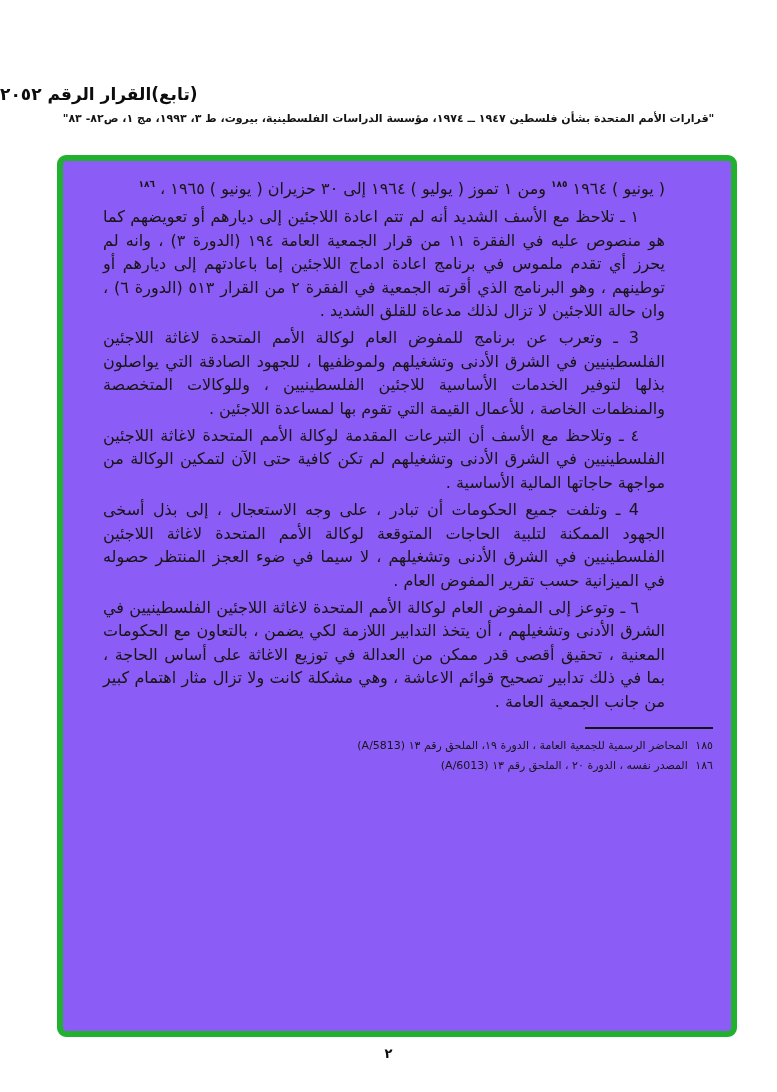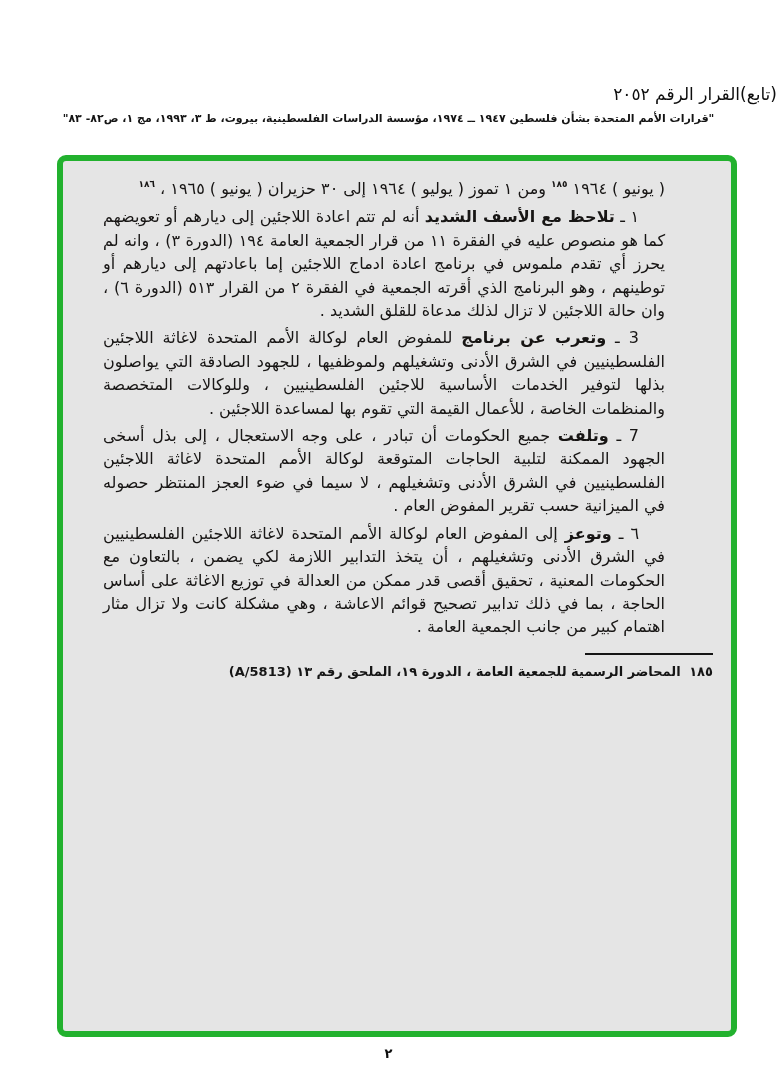--- a/index.html
+++ b/index.html
@@ -14,23 +14,23 @@
     height: 1092px;
     background: #ffffff;
     overflow: hidden;
     direction: rtl;
   }
   .header-title {
     position: absolute;
     top: 84px;
     left: 0;
     width: 100%;
-    text-align: right;
+    text-align: left;
     font-size: 17px;
-    font-weight: normal;
+    font-weight: bold;
     color: #0d0d0d;
     letter-spacing: 0.5px;
   }
   .header-citation {
     position: absolute;
     top: 112px;
     left: 0;
     width: 100%;
     text-align: center;
     font-size: 11px;
@@ -39,64 +39,64 @@
     white-space: nowrap;
   }
   .scan-frame {
     position: absolute;
     top: 155px;
     left: 57px;
     width: 668px;
     height: 870px;
     border: 6px solid #22b12e;
     border-radius: 9px;
-    background: #e5e5e5;
+    background: #8b5cf6;
   }
   .scan-content {
     position: absolute;
     top: 16px;
     right: 66px;
     left: 40px;
     color: #171514;
     font-size: 16px;
     line-height: 23.4px;
     text-align: justify;
     direction: rtl;
   }
   .intro-para {
     margin: 0 0 5px 0;
   }
   .body-para {
     margin: 0 0 4px 0;
     text-indent: 26px;
   }
   .para-lead {
-    font-weight: bold;
+    font-weight: normal;
   }
   sup.fn-ref {
     font-size: 9px;
     line-height: 0;
     vertical-align: 7px;
     font-weight: bold;
   }
   .footnotes {
     margin-top: 14px;
     margin-left: -18px;
     margin-right: -48px;
     direction: rtl;
   }
   .footnote-rule {
     width: 128px;
     height: 2px;
     background: #151515;
     margin: 0 0 7px 0; 
   }
   .footnote-row {
-    font-size: 13px;
-    font-weight: bold;
+    font-size: 11px;
+    font-weight: normal;
     line-height: 20px;
     color: #151515;
     text-align: right;
     white-space: nowrap;
   }
   .footnote-marker {
     margin-left: 4px;
   }
   .footnote-docref {
     direction: ltr;
@@ -125,28 +125,30 @@
   <div class="scan-frame">
     <div class="scan-content">
 
       <p class="intro-para"><span>( يونيو ) ١٩٦٤</span> <sup class="fn-ref">١٨٥</sup> <span>ومن ١ تموز ( يوليو ) ١٩٦٤ إلى ٣٠ حزيران ( يونيو ) ١٩٦٥ ،</span> <sup class="fn-ref">١٨٦</sup></p>
 
       <p class="body-para"><span>١ ـ</span> <span class="para-lead">تلاحظ مع الأسف الشديد</span> <span>أنه لم تتم اعادة اللاجئين إلى ديارهم أو تعويضهم كما هو منصوص عليه في الفقرة ١١ من قرار الجمعية العامة ١٩٤ (الدورة ٣) ، وانه لم يحرز أي تقدم ملموس في برنامج اعادة ادماج اللاجئين إما باعادتهم إلى ديارهم أو توطينهم ، وهو البرنامج الذي أقرته الجمعية في الفقرة ٢ من القرار ٥١٣ (الدورة ٦) ، وان حالة اللاجئين لا تزال لذلك مدعاة للقلق الشديد .</span></p>
 
       <p class="body-para"><span>3 ـ</span> <span class="para-lead">وتعرب عن برنامج</span> <span>للمفوض العام لوكالة الأمم المتحدة لاغاثة اللاجئين الفلسطينيين في الشرق الأدنى وتشغيلهم ولموظفيها ، للجهود الصادقة التي يواصلون بذلها لتوفير الخدمات الأساسية للاجئين الفلسطينيين ، وللوكالات المتخصصة والمنظمات الخاصة ، للأعمال القيمة التي تقوم بها لمساعدة اللاجئين .</span></p>
 
 
+      <p class="body-para"><span>٤ ـ</span> <span class="para-lead">وتلاحظ مع الأسف</span> <span>أن التبرعات المقدمة لوكالة الأمم المتحدة لاغاثة اللاجئين الفلسطينيين في الشرق الأدنى وتشغيلهم لم تكن كافية حتى الآن لتمكين الوكالة من مواجهة حاجاتها المالية الأساسية .</span></p>
 
-      <p class="body-para"><span>7 ـ</span> <span class="para-lead">وتلفت</span> <span>جميع الحكومات أن تبادر ، على وجه الاستعجال ، إلى بذل أسخى الجهود الممكنة لتلبية الحاجات المتوقعة لوكالة الأمم المتحدة لاغاثة اللاجئين الفلسطينيين في الشرق الأدنى وتشغيلهم ، لا سيما في ضوء العجز المنتظر حصوله في الميزانية حسب تقرير المفوض العام .</span></p>
+      <p class="body-para"><span>4 ـ</span> <span class="para-lead">وتلفت</span> <span>جميع الحكومات أن تبادر ، على وجه الاستعجال ، إلى بذل أسخى الجهود الممكنة لتلبية الحاجات المتوقعة لوكالة الأمم المتحدة لاغاثة اللاجئين الفلسطينيين في الشرق الأدنى وتشغيلهم ، لا سيما في ضوء العجز المنتظر حصوله في الميزانية حسب تقرير المفوض العام .</span></p>
 
       <p class="body-para"><span>٦ ـ</span> <span class="para-lead">وتوعز</span> <span>إلى المفوض العام لوكالة الأمم المتحدة لاغاثة اللاجئين الفلسطينيين في الشرق الأدنى وتشغيلهم ، أن يتخذ التدابير اللازمة لكي يضمن ، بالتعاون مع الحكومات المعنية ، تحقيق أقصى قدر ممكن من العدالة في توزيع الاغاثة على أساس الحاجة ، بما في ذلك تدابير تصحيح قوائم الاعاشة ، وهي مشكلة كانت ولا تزال مثار اهتمام كبير من جانب الجمعية العامة .</span></p>
 
       <div class="footnotes">
         <div class="footnote-rule"></div>
         <div class="footnote-row"><span class="footnote-marker">١٨٥</span> <span>المحاضر الرسمية للجمعية العامة ، الدورة ١٩، الملحق رقم ١٣</span> <span class="footnote-docref">(A/5813)</span></div>
+        <div class="footnote-row"><span class="footnote-marker">١٨٦</span> <span>المصدر نفسه ، الدورة ٢٠ ، الملحق رقم ١٣</span> <span class="footnote-docref">(A/6013)</span></div>
       </div>
 
     </div>
   </div>
 
   <div class="page-number">٢</div>
 
 </div>
 
 </body></html>

